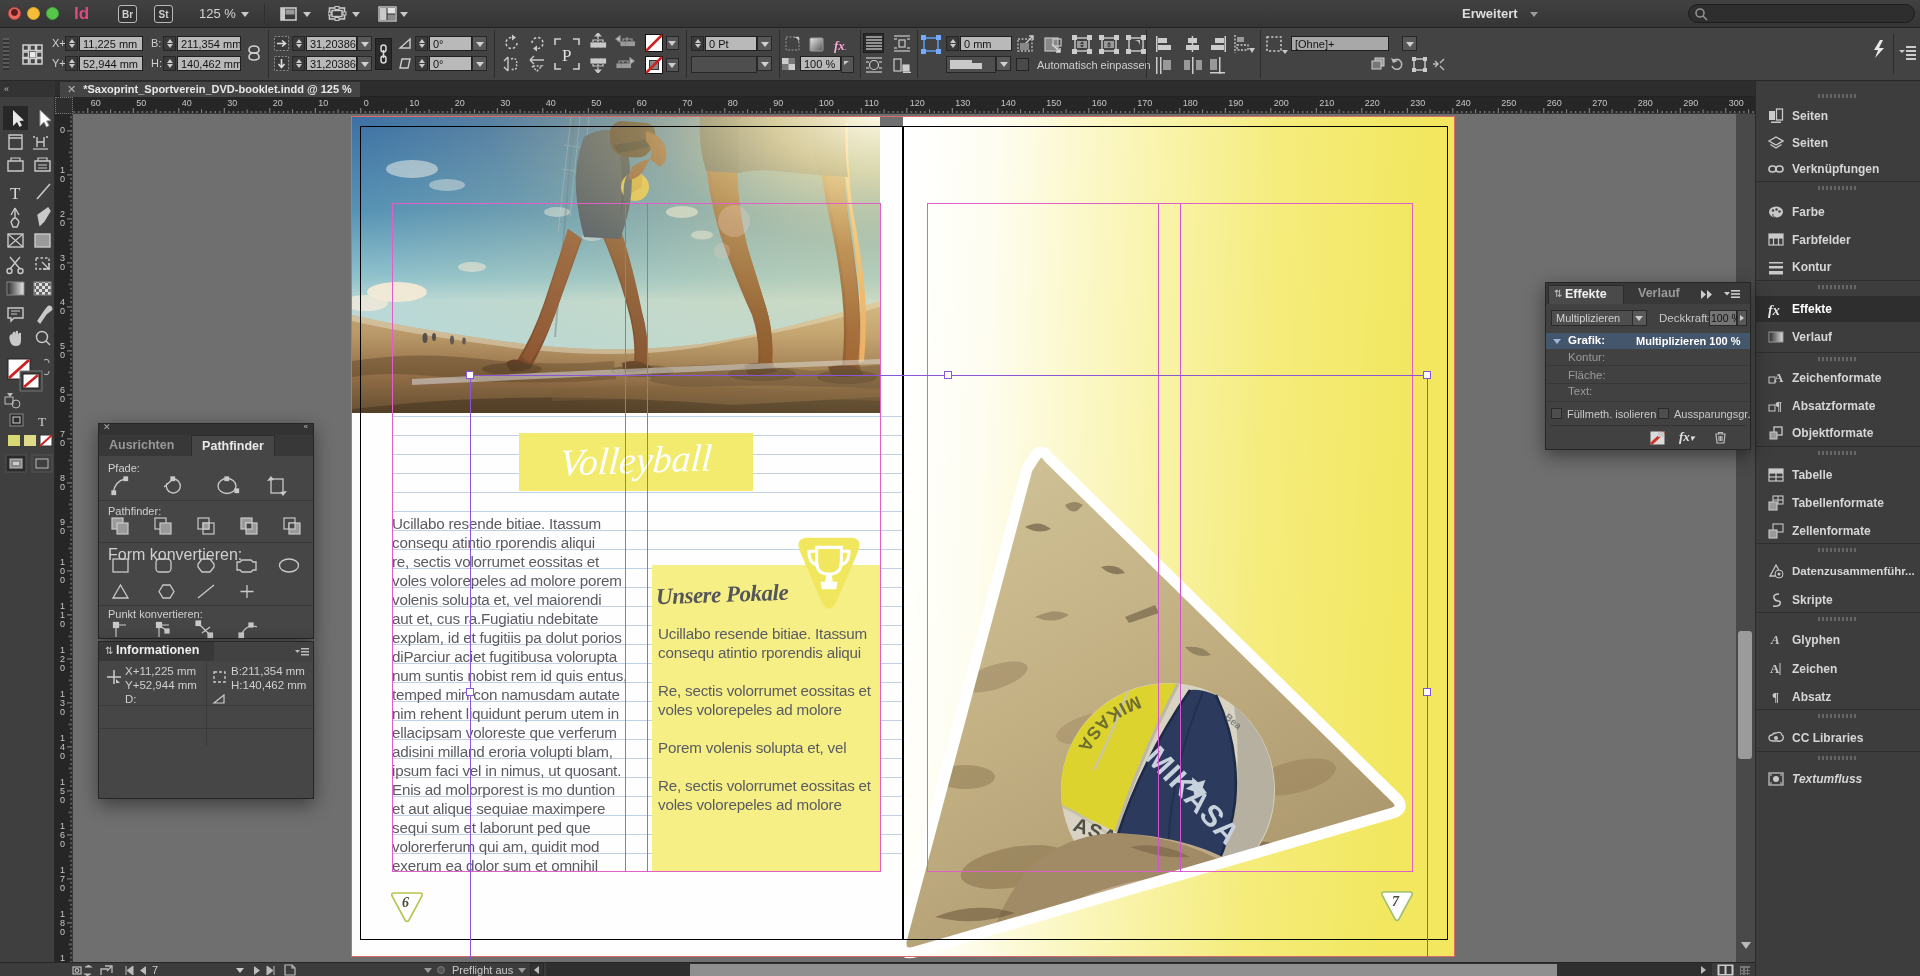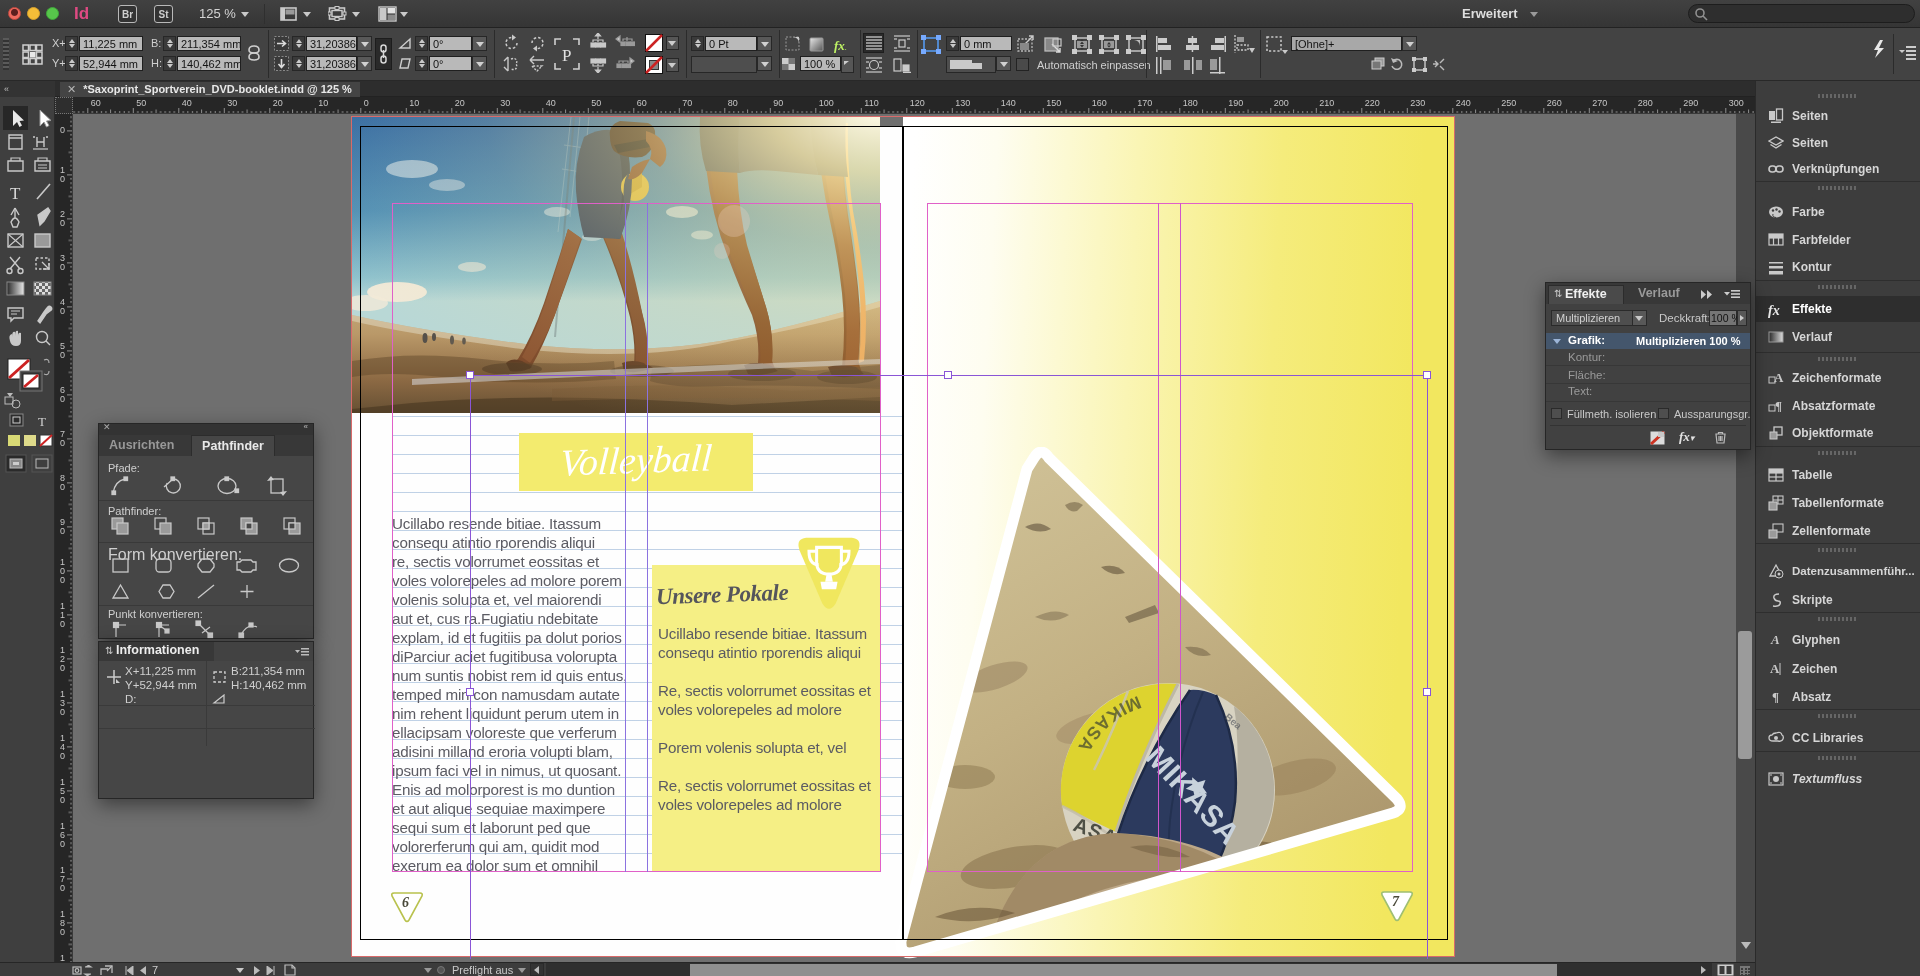--- a/index.html
+++ b/index.html
@@ -272,21 +272,21 @@
       </svg>
     <svg class="abs" style="left:808px;top:8px;" width="18" height="17" viewBox="0 0 18 17">
         <defs>
           <linearGradient id="sh" x1="0" y1="0" x2="1" y2="1">
             <stop offset="0" stop-color="#e8e8e8"></stop>
             <stop offset="1" stop-color="#555"></stop>
           </linearGradient>
         </defs>
         <rect x="2" y="2" width="13" height="13" rx="1" fill="url(#sh)" stroke="#999"></rect>
       </svg>
-    <div class="abs" style="left:834px;top:10px;color:#bef264;font-size:13px;font-style:italic;font-family:'Liberation Serif';"><b>fx</b><span style="font-size:9px;">.</span></div>
+    <div class="abs" style="left:834px;top:10px;color:#f9a8d4;font-size:13px;font-style:italic;font-family:'Liberation Serif';"><b>fx</b><span style="font-size:9px;">.</span></div>
     <svg class="abs" style="left:781px;top:29px;" width="16" height="15" viewBox="0 0 16 15">
         <rect x="1" y="1" width="13" height="12" fill="#777"></rect>
         <rect x="1" y="1" width="6.5" height="6" fill="#ccc"></rect>
         <rect x="7.5" y="7" width="6.5" height="6" fill="#ccc"></rect>
       </svg>
     <div class="abs fld" style="left:800px;top:28px;width:41px;">100 %</div>
     <div class="abs" style="left:841px;top:28px;width:13px;height:17px;background:#565656;border:1px solid #272727;"></div>
     <div class="abs" style="left:844px;top:33px;width:0;height:0;border-top:-24px solid transparent;border-bottom:4px solid transparent;border-left:5px solid #ccc;"></div>
     <div class="abs vsep" style="left:860px;top:2px;height:48px;"></div>
     
@@ -444,21 +444,21 @@
           <rect x="10" y="0" width="1.5" height="17"></rect>
         </g>
         <rect x="1" y="15" width="15" height="1.5" fill="#ccc"></rect>
       </svg>
     <div class="abs vsep" style="left:1260px;top:2px;height:48px;"></div>
     
     <svg class="abs" style="left:1266px;top:8px;" width="18" height="17" viewBox="0 0 18 17">
         <rect x="1" y="1" width="14" height="14" fill="none" stroke="#ccc" stroke-width="1.5" stroke-dasharray="2.2 2"></rect>
       </svg>
     <div class="abs dtri" style="left:1282px;top:22px;border-left-width:3px;border-right-width:3px;border-top-width:4px;"></div>
-    <div class="abs fld" style="left:1291px;top:8px;width:111px;background:#a8a8a8;">[Ohne]+</div>
+    <div class="abs fld" style="left:1291px;top:8px;width:98px;background:#a8a8a8;">[Ohne]+</div>
     <div class="abs drop" style="left:1402px;top:8px;"></div>
     <svg class="abs" style="left:1370px;top:29px;" width="17" height="15" viewBox="0 0 17 15">
         <rect x="5" y="1" width="9" height="8" fill="#999" stroke="#ccc"></rect>
         <rect x="2" y="4" width="9" height="8" fill="#777" stroke="#ccc"></rect>
       </svg>
     <svg class="abs" style="left:1390px;top:29px;" width="14" height="15" viewBox="0 0 14 15">
         <path d="M3 4 A5 5 0 1 1 2 9" fill="none" stroke="#bbb" stroke-width="1.5"></path>
         <path d="M1 1 L3 6 L8 4 Z" fill="#bbb"></path>
       </svg>
     <svg class="abs" style="left:1412px;top:29px;" width="16" height="15" viewBox="0 0 16 15">

